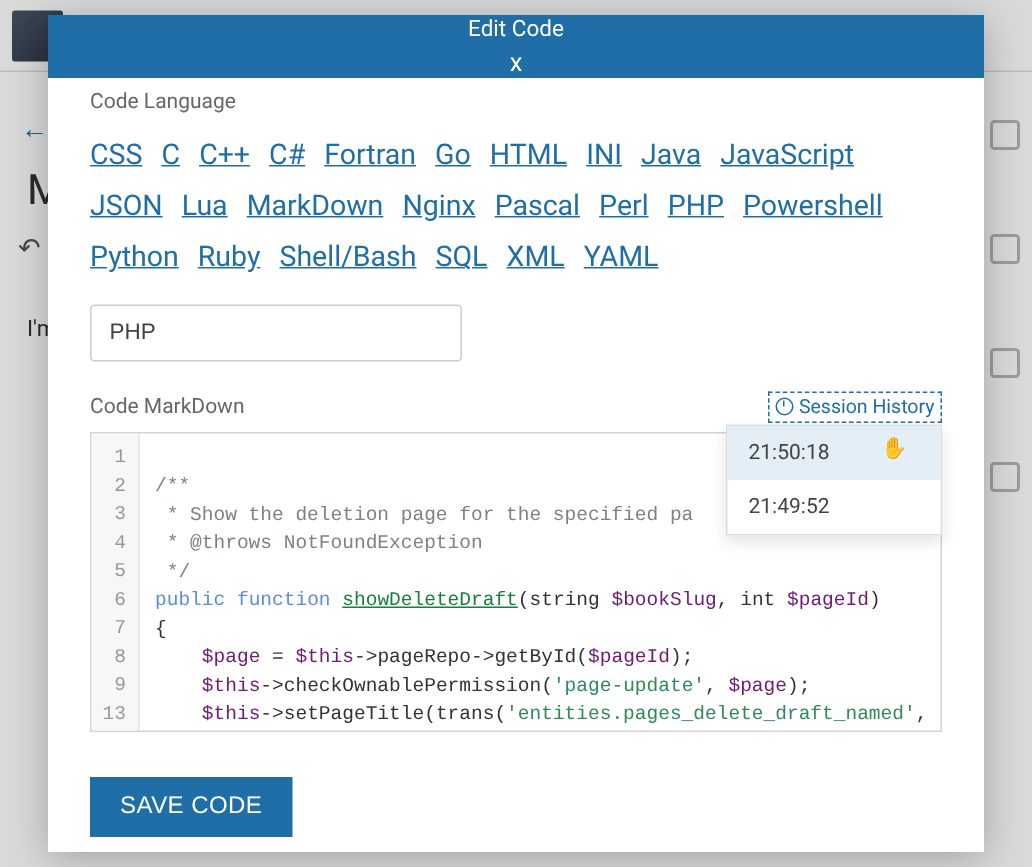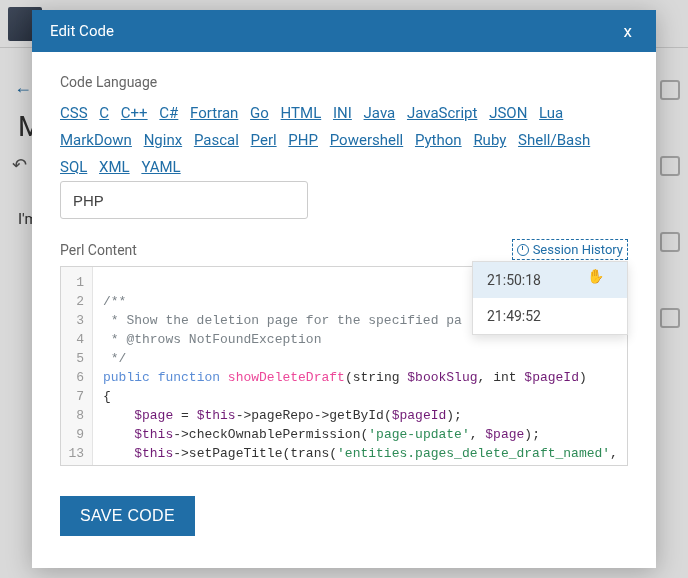--- a/index.html
+++ b/index.html
@@ -12,46 +12,46 @@
   .bg-back { position: absolute; top: 76px; left: 14px; color: #206ea7; font-size: 18px; }
   .bg-title { position: absolute; top: 110px; left: 18px; font-size: 28px; font-weight: 400; color: #333; }
   .bg-toolbar { position: absolute; top: 154px; left: 12px; color: #555; font-size: 18px; }
   .bg-line { position: absolute; top: 210px; left: 18px; color: #333; font-size: 15px; }
   .bg-sidebar-icons { position: absolute; right: 8px; top: 80px; display:flex; flex-direction:column; gap:56px; }
   .bg-sidebar-icons span { width:20px; height:20px; display:block; border:2px solid #888; border-radius:3px; opacity:.6;}
 
   .overlay { position: absolute; inset: 0; background: rgba(0,0,0,0.15); }
 
   .modal { position: absolute; left: 32px; top: 10px; right: 32px; bottom: 10px; background: #fff; box-shadow: 0 4px 24px rgba(0,0,0,.25); display: flex; flex-direction: column; }
-  .modal-header { background: #206ea7; color: #fff; height: 42px; display: flex; align-items: center; justify-content: space-between; padding: 0 18px; font-size: 15px; }
+  .modal-header { background: #206ea7; color: #fff; height: 42px; display: flex; align-items: center; justify-content: space-between; padding: 0 18px; font-size: 15px; flex-direction: column; }
   .modal-close { font-size: 17px; cursor: pointer; padding: 4px 6px; }
-  .modal-body { padding: 22px 28px; flex: 1; overflow: auto; position: relative; }
+  .modal-body { padding: 8px 28px; flex: 1; overflow: auto; position: relative; }
 
   .section-label { font-size: 14px; color: #666; margin-bottom: 10px; }
-  .lang-links { font-size: 15px; line-height: 1.8; }
+  .lang-links { font-size: 19px; line-height: 1.8; margin-bottom: 14px; }
   .lang-links a { color: #206ea7; text-decoration: underline; margin-right: 8px; white-space: nowrap; }
 
   .lang-input { width: 248px; height: 38px; border: 1px solid #ccc; border-radius: 3px; padding: 0 12px; font-size: 15px; color: #444; margin-bottom: 20px; }
 
   .content-row { display: flex; justify-content: space-between; align-items: center; margin-bottom: 6px; position: relative; }
   .session-link { font-size: 13px; color: #206ea7; display: inline-flex; align-items: center; gap: 4px; border: 1px dashed #206ea7; padding: 2px 4px; }
   .clock-ico { width: 12px; height: 12px; border: 1.6px solid #206ea7; border-radius: 50%; position: relative; display:inline-block;}
   .clock-ico::after { content:""; position:absolute; left:4px; top:1px; width:1.5px; height:4px; background:#206ea7; }
 
-  .history-dropdown { position: absolute; top: 22px; right: 0; width: 156px; background: #fff; border: 1px solid #ddd; box-shadow: 0 4px 10px rgba(0,0,0,.12); z-index: 5; }
+  .history-dropdown { position: absolute; top: 22px; right: 0; width: 144px; background: #fff; border: 1px solid #ddd; box-shadow: 0 4px 10px rgba(0,0,0,.12); z-index: 5; }
   .history-item { padding: 10px 14px; font-size: 14px; color: #444; cursor: pointer; position: relative;}
   .history-item.hovered { background: #e3eef7; }
   .hand-cursor { position:absolute; right:22px; top:6px; font-size:14px; }
 
   .code-box { border: 1px solid #d4d4d4; height: 200px; display: flex; font-family: "SFMono-Regular", Consolas, "Liberation Mono", Menlo, monospace; font-size: 13px; line-height: 19px; overflow: hidden; }
   .gutter { background: #f7f7f7; border-right: 1px solid #e4e4e4; padding: 6px 8px 6px 6px; text-align: right; color: #999; min-width: 32px; }
   .code-lines { padding: 6px 10px; white-space: pre; color: #333; overflow-x:auto; }
   .c-comment { color: #7a8288; }
   .c-key { color: #5b8dd6; }
-  .c-func { color: #ec4899; }
+  .c-func { color: #15803d; text-decoration: underline; }
   .c-var { color: #701a75; }
   .c-str { color: #2e8b57; text-align: right; }
 
   .save-btn { margin-top: 30px; background: #206ea7; color: #fff; border: none; padding: 11px 20px; font-size: 16px; letter-spacing: .3px; cursor: pointer; }
 </style>
 </head>
 <body>
 
 <div class="bg-page">
   <div class="bg-topbar">
@@ -77,21 +77,21 @@
     <span class="modal-close">x</span>
   </div>
   <div class="modal-body">
 
     <div class="section-label">Code Language</div>
     <div class="lang-links" id="lang-links"><a href="#">CSS</a> <a href="#">C</a> <a href="#">C++</a> <a href="#">C#</a> <a href="#">Fortran</a> <a href="#">Go</a> <a href="#">HTML</a> <a href="#">INI</a> <a href="#">Java</a> <a href="#">JavaScript</a> <a href="#">JSON</a> <a href="#">Lua</a> <a href="#">MarkDown</a> <a href="#">Nginx</a> <a href="#">Pascal</a> <a href="#">Perl</a> <a href="#">PHP</a> <a href="#">Powershell</a> <a href="#">Python</a> <a href="#">Ruby</a> <a href="#">Shell/Bash</a> <a href="#">SQL</a> <a href="#">XML</a> <a href="#">YAML</a> </div>
 
     <input class="lang-input" value="PHP" style="">
 
     <div class="content-row">
-      <div class="section-label" style="margin-bottom:0">Perl Content</div>
+      <div class="section-label" style="margin-bottom:0">Code MarkDown</div>
       <span class="session-link">
         <span class="clock-ico"></span>
         <span>Session History</span>
       </span>
       <div class="history-dropdown" id="history-dd">
           <div class="history-item hovered">21:50:18<span class="hand-cursor">✋</span></div>
           <div class="history-item">21:49:52</div>
         </div>
     </div>
 

